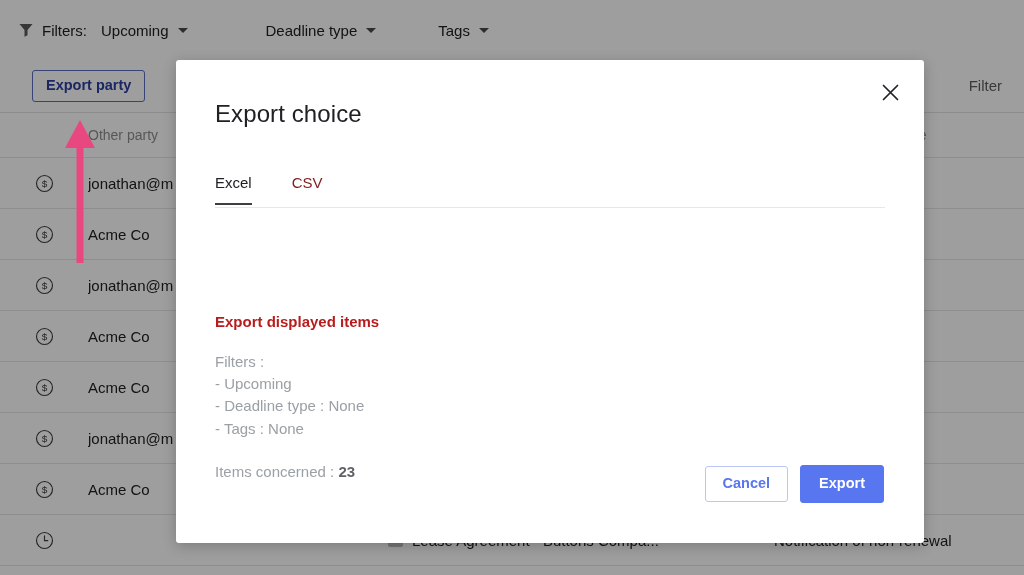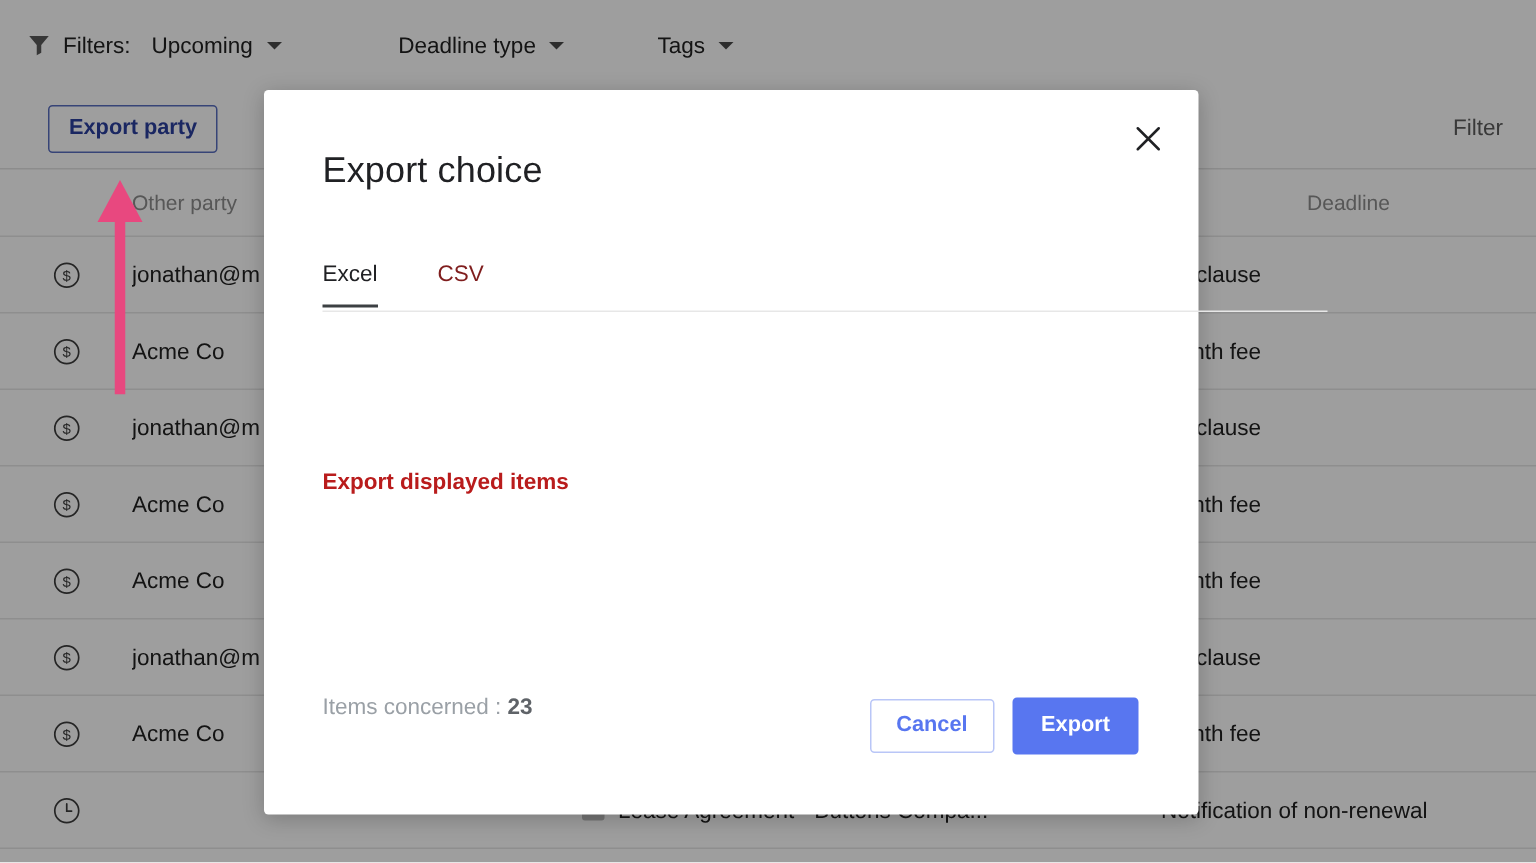--- a/index.html
+++ b/index.html
@@ -182,21 +182,21 @@
     position: absolute;
     left: 62px; top: 118px;
     width: 36px; height: 145px;
     pointer-events: none;
   }
 
   
   .modal {
     position: absolute;
     left: 176px; top: 60px;
-    width: 623px; height: 483px;
+    width: 748px; height: 483px;
     background: #ffffff;
     border-radius: 3px;
     box-shadow: 0 3px 14px rgba(0,0,0,0.22);
   }
 
   .modal-close {
     position: absolute;
     right: 16px; top: 14px;
     width: 36px; height: 36px;
     display: flex;
@@ -466,20 +466,26 @@
 
     <h1 class="modal-title">Export choice</h1>
 
     <div class="tabs">
       <button class="tab active">Excel</button>
       <button class="tab inactive">CSV</button>
     </div>
 
     <div class="section-title">Export displayed items</div>
 
+    <div class="filters-block">
+      <div>Filters :</div>
+      <div>- Upcoming</div>
+      <div>- Deadline type : None</div>
+      <div>- Tags : None</div>
+    </div>
 
     <div class="items-concerned">
       <span>Items concerned : </span><b>23</b>
     </div>
 
     <div class="modal-actions">
       <button class="btn btn-cancel">Cancel</button>
       <button class="btn btn-export">Export</button>
     </div>
 

